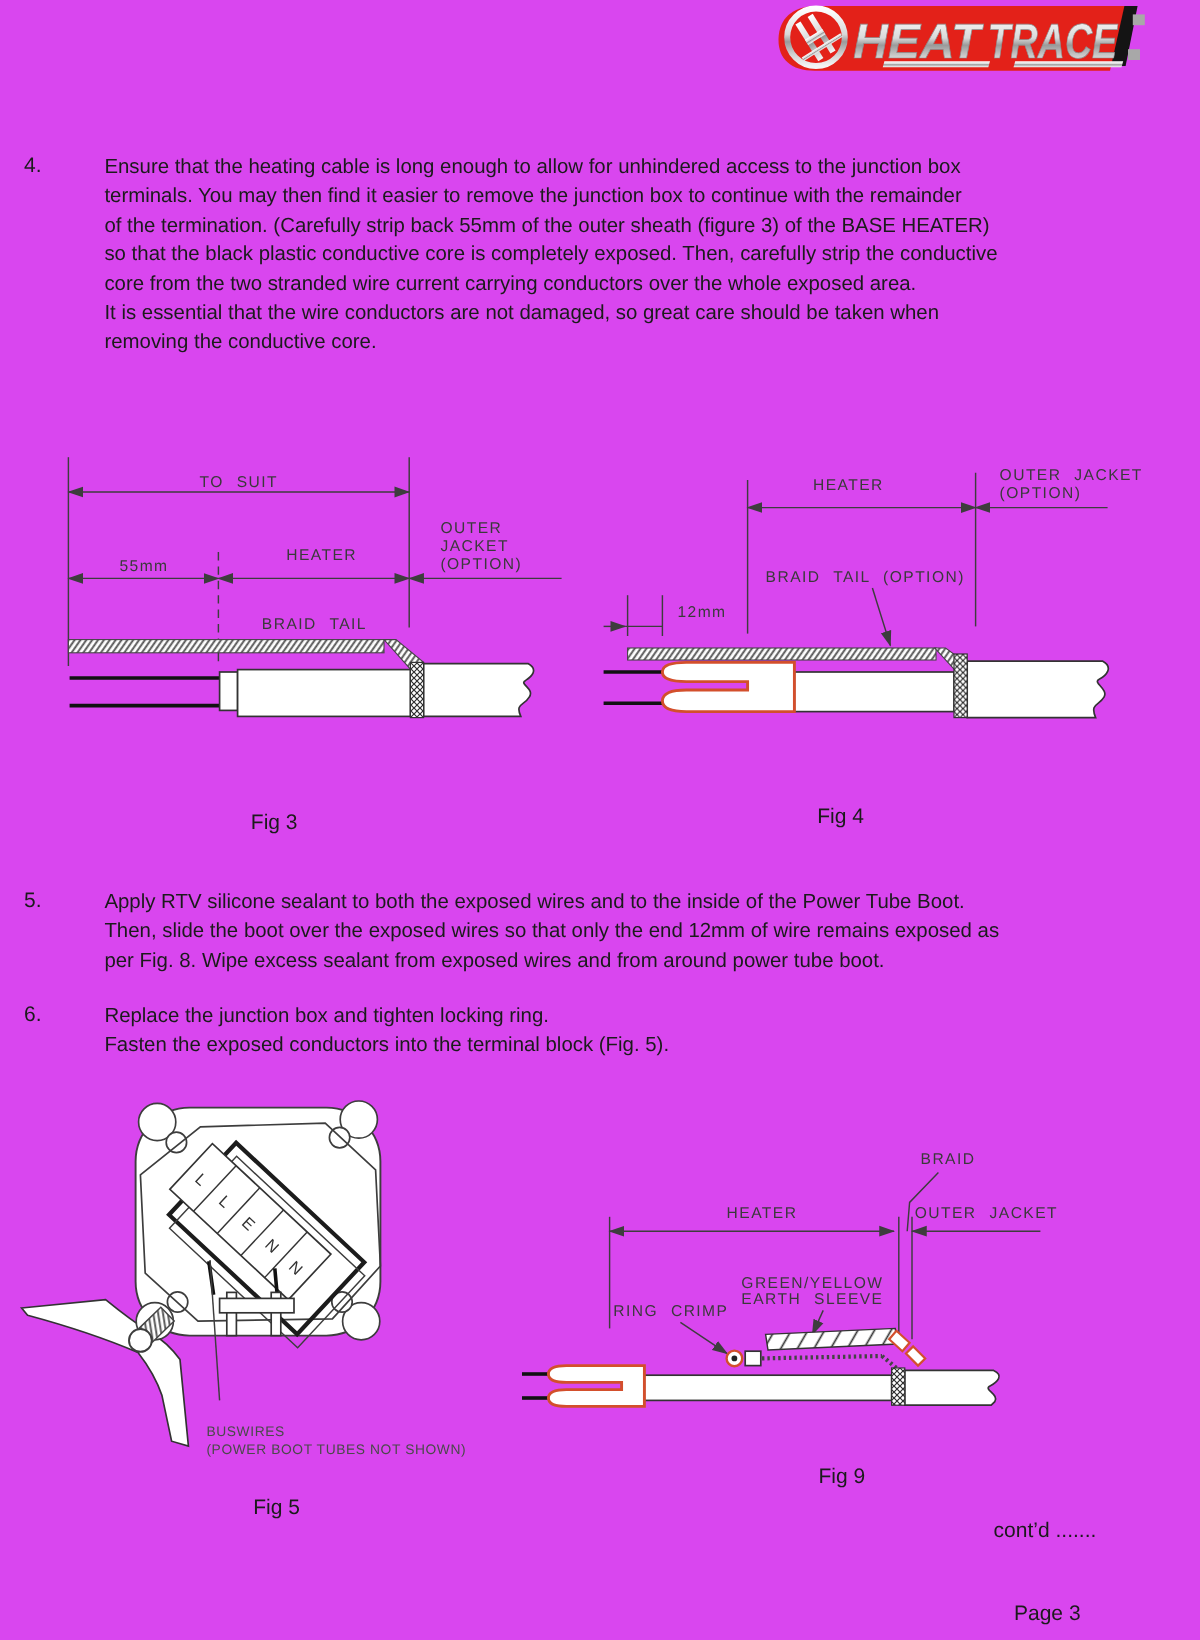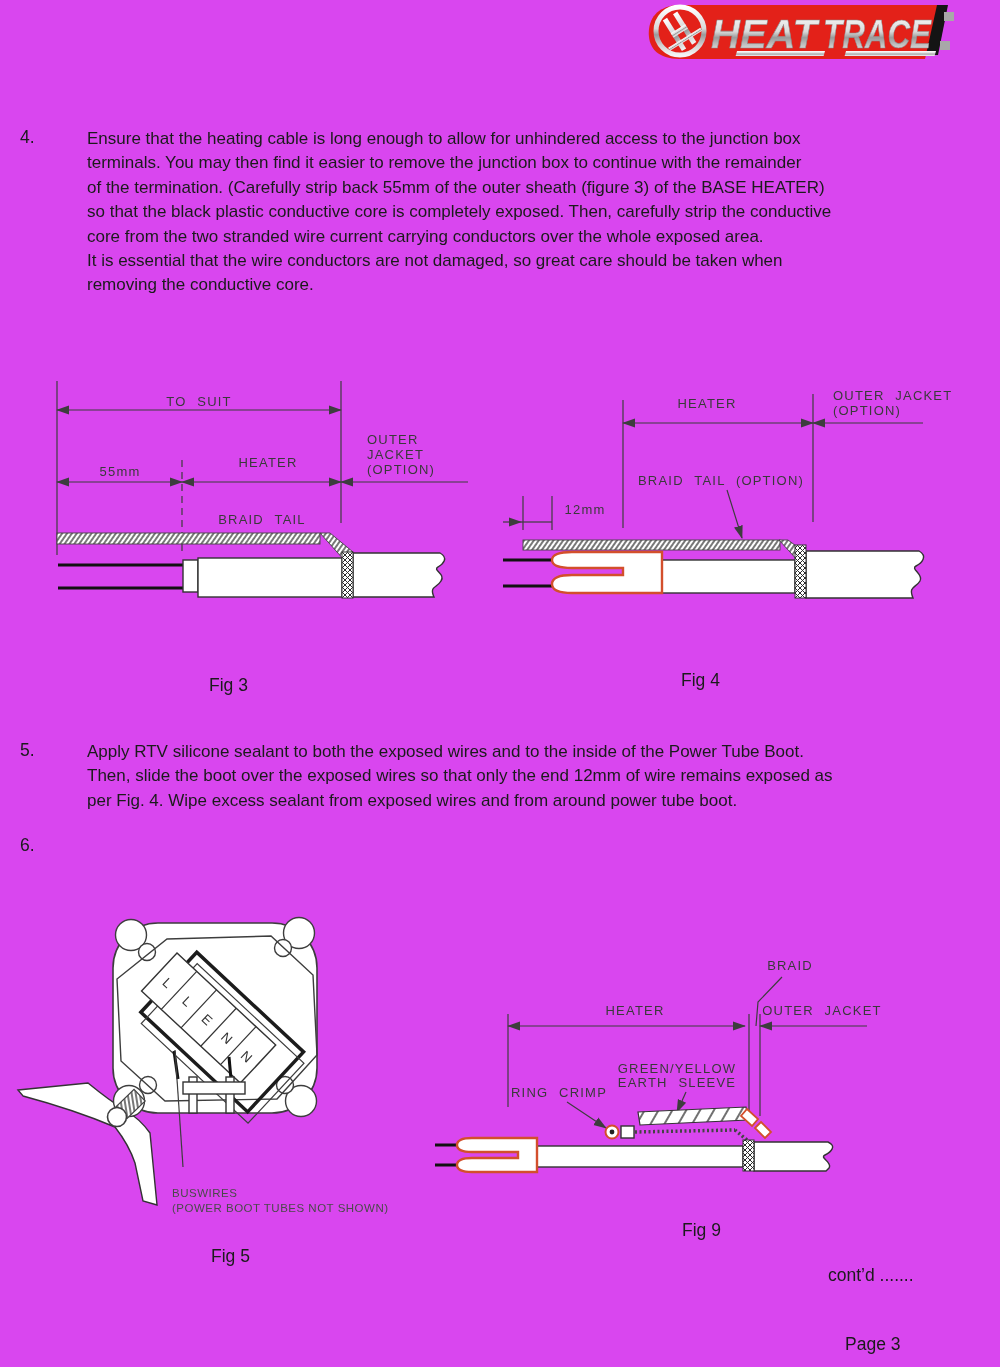--- a/index.html
+++ b/index.html
@@ -143,22 +143,24 @@
       <path class="boot" d="M167,174 L77,174 Q57,174 57,182 Q57,190 77,190 L128,190 L128,197 L77,197 Q57,197 57,206 Q57,215 77,215 L167,215 Z"></path>
     </g>
   </svg>
 
   <div class="cap" style="left:209px;top:675px">Fig 3</div>
   <div class="cap" style="left:681px;top:670px">Fig 4</div>
 
   <div class="num" style="top:740px">5.</div>
   <div class="para" style="top:740px">Apply RTV silicone sealant to both the exposed wires and to the inside of the Power Tube Boot.
 Then, slide the boot over the exposed wires so that only the end 12mm of wire remains exposed as
-per Fig. 4.  Wipe excess sealant from exposed wires and from around power tube boot.</div>
+per Fig. 8.  Wipe excess sealant from exposed wires and from around power tube boot.</div>
   <div class="num" style="top:835px">6.</div>
+  <div class="para" style="top:835px">Replace the junction box and tighten locking ring.
+Fasten the exposed conductors into the terminal block (Fig. 5).</div>
 
   <svg class="fig" style="left:15px;top:905px" width="455" height="315" viewBox="0 0 455 315">
     <path class="ct" d="M3,185 L73,178 Q95,196 110,205 Q125,214 135,228 L142,300 L128,296 L120,258 Q114,240 100,222 Q60,205 8,191 Z" stroke-width="1.5"></path>
     <g>
       <rect x="98" y="18" width="204" height="190" rx="45" fill="#fff" stroke="#3d3d3d" stroke-width="1.6"></rect>
       <circle cx="116" cy="30" r="15.5" fill="#fff" stroke="#3d3d3d" stroke-width="1.4"></circle>
       <circle cx="284" cy="28" r="15.5" fill="#fff" stroke="#3d3d3d" stroke-width="1.4"></circle>
       <circle cx="286" cy="196" r="15.5" fill="#fff" stroke="#3d3d3d" stroke-width="1.4"></circle>
       <circle cx="114" cy="196" r="15.5" fill="#fff" stroke="#3d3d3d" stroke-width="1.4"></circle>
       <circle cx="132" cy="47" r="8.5" fill="#fff" stroke="#3d3d3d" stroke-width="1.4"></circle>

